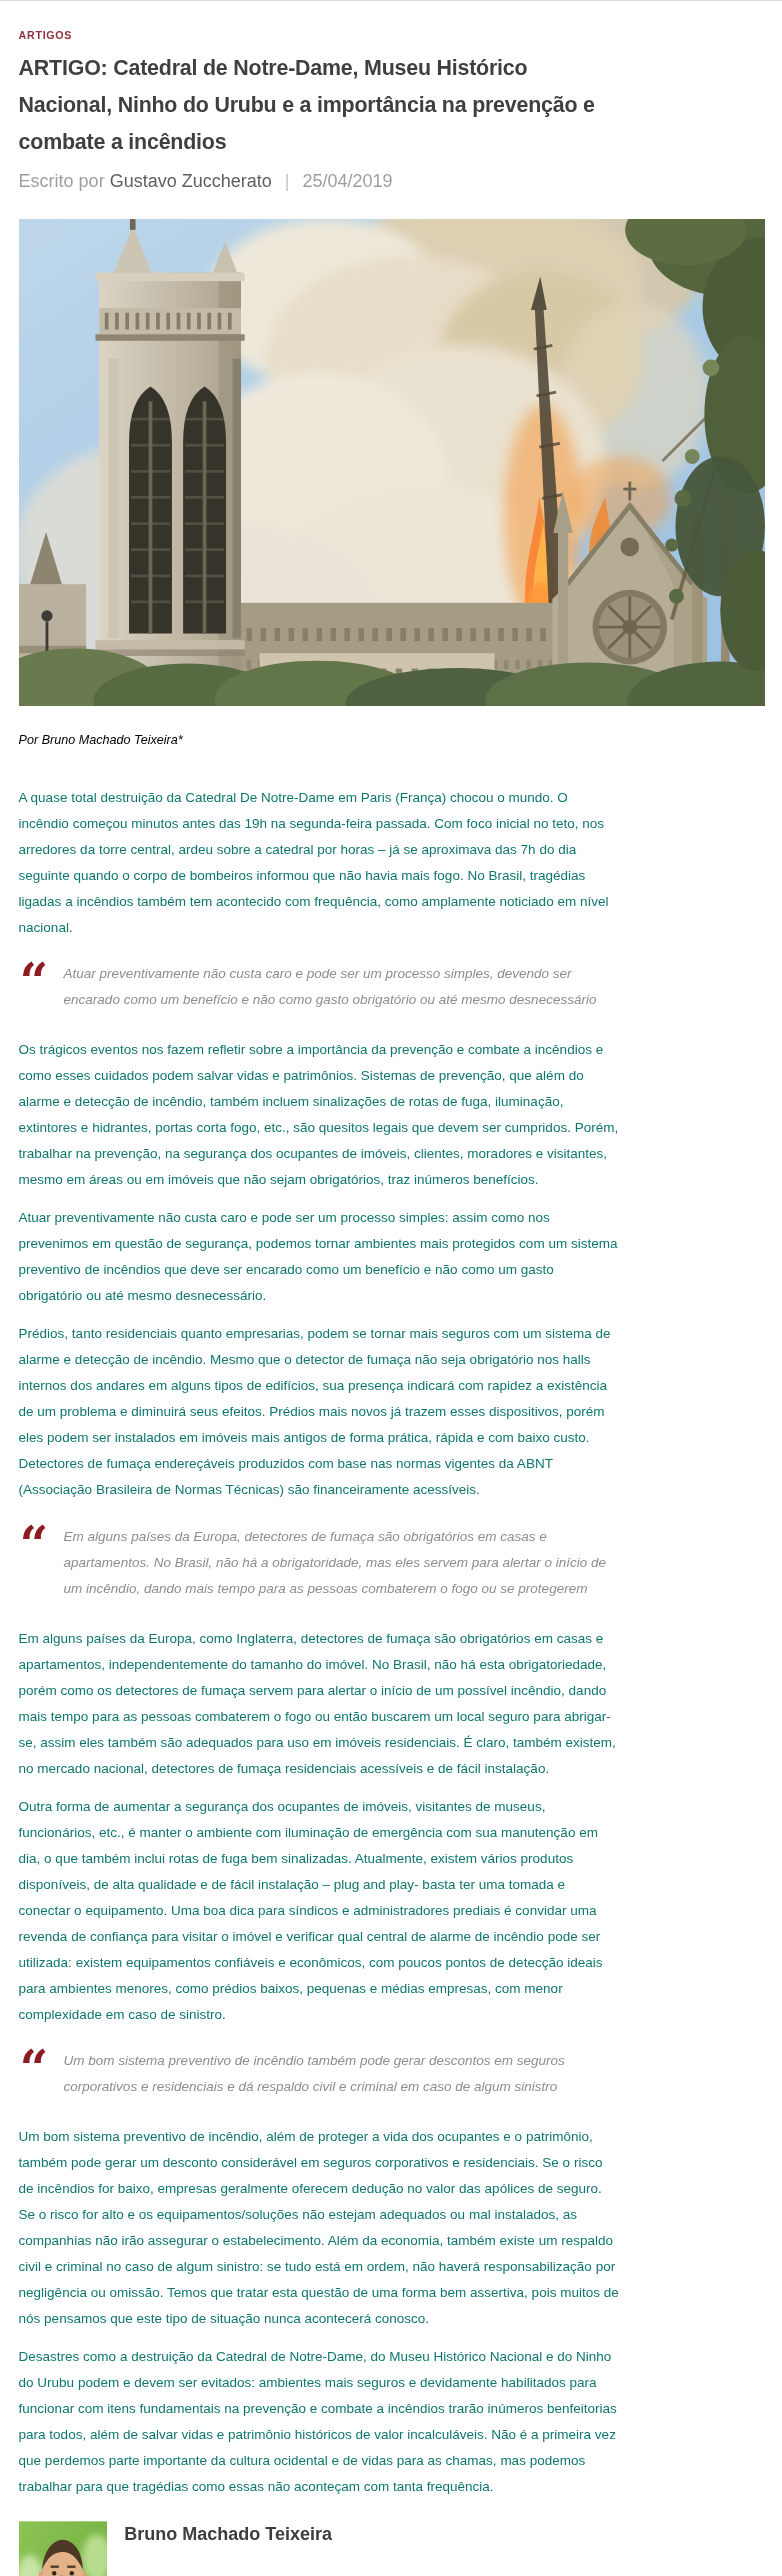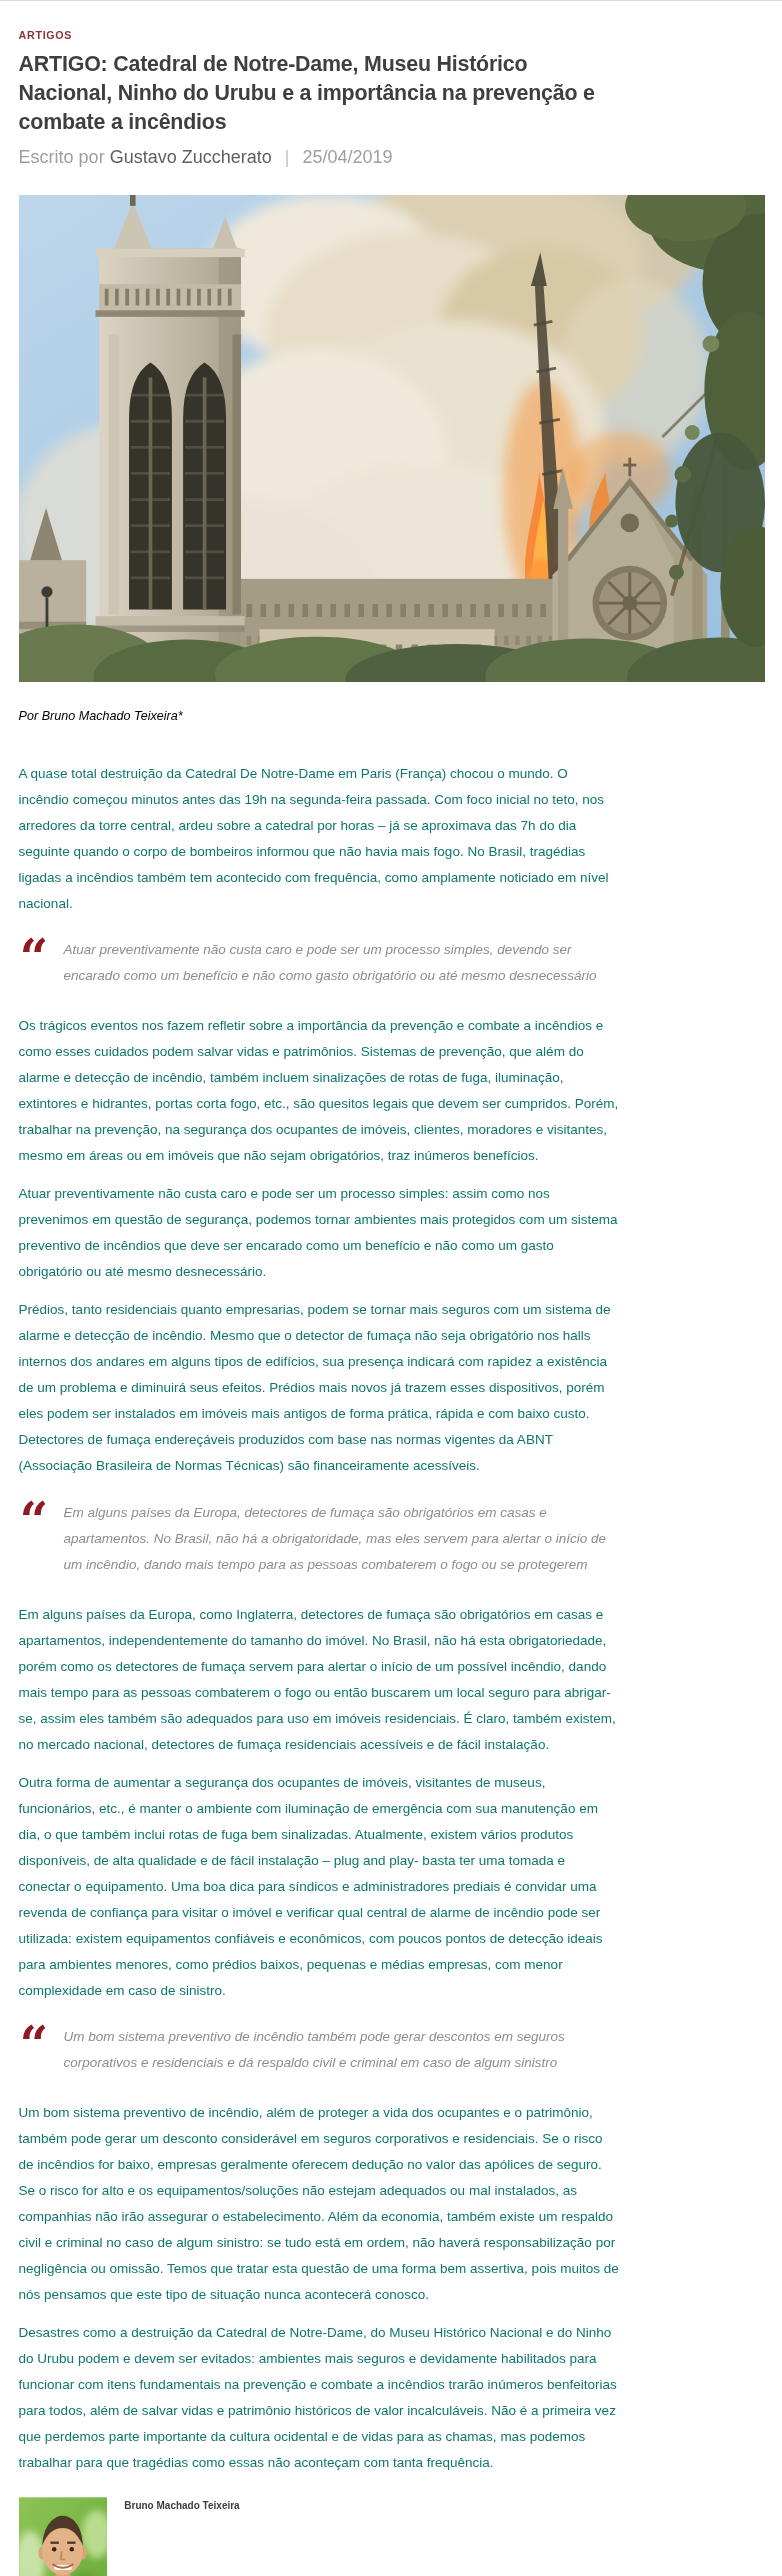--- a/index.html
+++ b/index.html
@@ -4,21 +4,21 @@
 <style>
   * { box-sizing: border-box; }
   html, body { margin: 0; padding: 0; background: #ffffff; }
   body { width: 783px; font-family: "Liberation Sans", sans-serif; color: #525252;
          border-top: 1.9px solid #dcdcdc; }
   .page { width: 638px; padding: 24px 18.6px 13px; }
 
   .category { display: inline-block; color: #8f333a; font-size: 10.7px; font-weight: 700;
               letter-spacing: 0.7px; text-decoration: none; margin-bottom: 9.3px; }
 
-  h1.title { margin: 0 0 9.3px; font-size: 21.4px; line-height: 29px; color: #3f3f3f;
+  h1.title { margin: 0 0 9.3px; font-size: 21.4px; line-height: 37px; color: #3f3f3f;
              letter-spacing: -0.2px; font-weight: 700; }
 
   .byline { font-size: 18px; color: #9e9e9e; margin-bottom: 27px; }
   .byline .author { color: #5f5f5f; }
   .byline .sep { color: #c4c4c4; margin: 0 13px; }
 
   figure.hero { margin: 0; }
   figure.hero svg { display: block; width: 746px; height: 487px; }
 
   .caption { margin: 27px 0 38px; font-size: 12.6px; color: #000000; font-style: italic; }
@@ -28,21 +28,21 @@
   blockquote { margin: 20.5px 0 24px; padding-left: 45px; position: relative; }
   blockquote .qmark { position: absolute; left: 0.9px; top: -3.7px; color: #8e1b21;
                       font-family: "DejaVu Serif", serif; font-weight: 700;
                       font-size: 50px; line-height: 1; }
   blockquote p { margin: 0; font-style: italic; color: #8d8d8d; font-size: 13.5px; line-height: 26px; }
 
   .author-card { display: flex; margin: 20.5px 0 0; }
   .avatar { flex: 0 0 88px; }
   .avatar svg { display: block; width: 88px; height: 147px; }
   .bio { margin-left: 17.7px; padding-top: 3.7px; }
-  .bio h3 { margin: 0 0 24px; font-size: 10px; color: #3d3d3d; font-weight: 700; }
+  .bio h3 { margin: 0 0 24px; font-size: 18px; color: #3d3d3d; font-weight: 700; }
   .bio p { margin: 0; font-size: 13.5px; line-height: 26px; max-width: 531px; color: #525252; }
   .bio mark { background: #f7941e; color: #454545; padding: 0 1.9px; }
 
   .follow { margin: 22.3px 0 0; font-size: 13.5px; color: #4a4a4a; font-style: italic; }
   .follow .brand { font-weight: 700; color: #3d3d3d; }
   .follow a { color: #c0392b; text-decoration: none; text-align: right; }
 </style>
 </head>
 <body>
 

